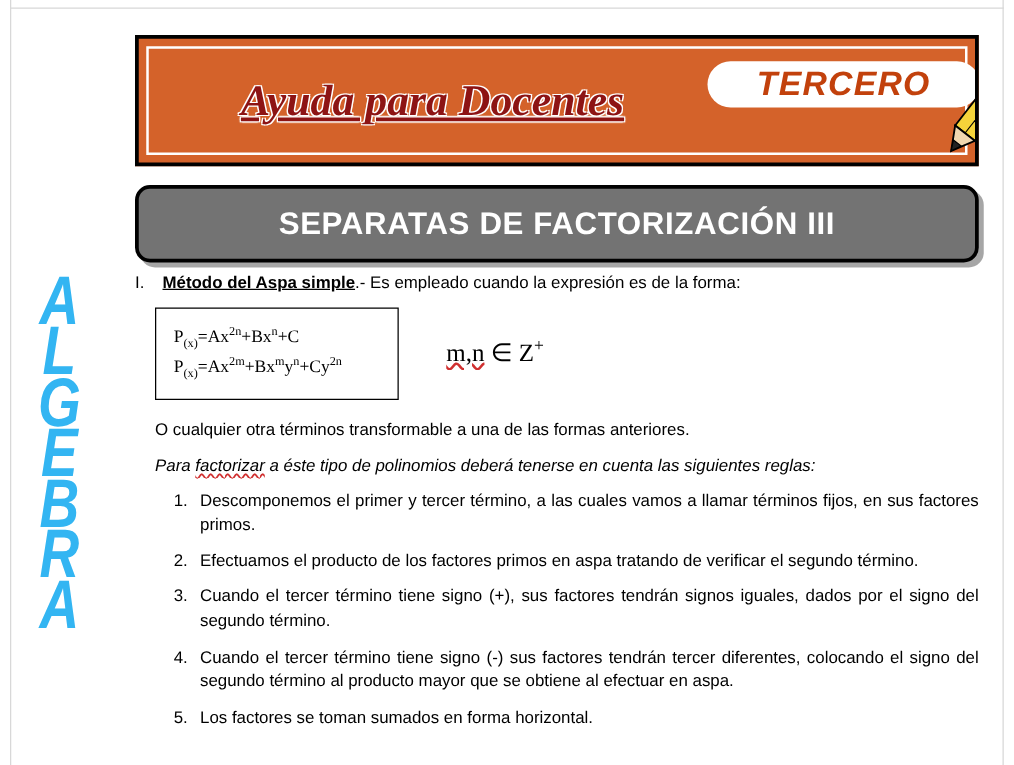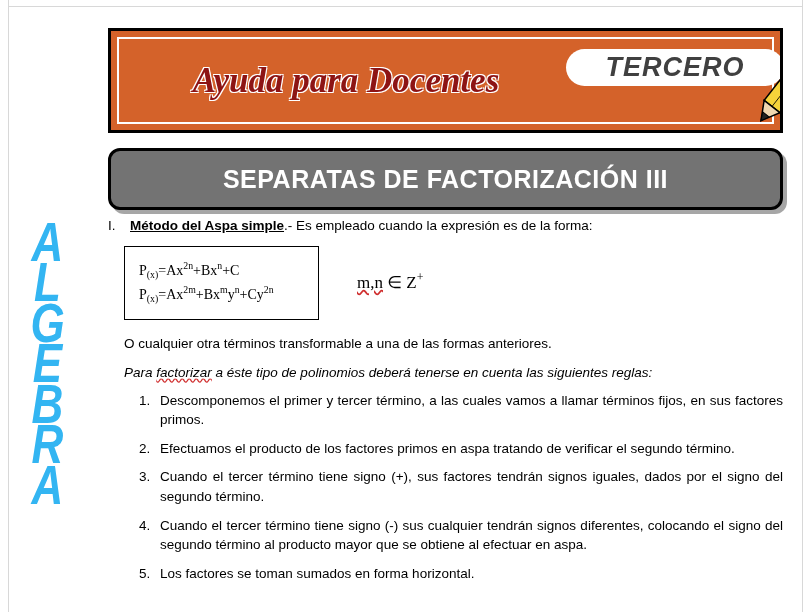--- a/index.html
+++ b/index.html
@@ -94,26 +94,27 @@
     left: 30px;
     top: 30px;
     width: 410px;
     text-align: center;
     color: #8d1414;
     font-family: "Liberation Serif", serif;
     font-weight: bold;
     font-style: italic;
     font-size: 35px;
     text-shadow: 1px 1px 0 #ffffff, -1px -1px 0 #ffffff, 1px -1px 0 #ffffff, -1px 1px 0 #ffffff;
+    text-decoration: underline;
   }
   .pill {
     position: absolute;
     background: #ffffff;
     border-radius: 22px;
-    color: #404040;
+    color: #c2410c;
     font-family: "Liberation Sans", sans-serif;
     font-weight: bold;
     font-style: italic;
     text-align: center;
     letter-spacing: 1px;
   }
   .pill-top {
     left: 455px;
     top: 18px;
     width: 218px;
@@ -209,21 +210,21 @@
     font-size: 14px;
   }
   .formula-box .f {
     white-space: nowrap;
   }
   sub { font-size: 0.7em; }
   sup { font-size: 0.7em; }
 
   .cond {
     font-family: "Liberation Serif", serif;
-    font-size: 17px;
+    font-size: 20px;
     white-space: nowrap;
   }
   .squiggle {
     text-decoration: underline;
     text-decoration-style: wavy;
     text-decoration-color: #d03030;
   }
 
   .para {
     margin: 14px 0 0 16px;
@@ -309,18 +310,18 @@
     <div class="para">O cualquier otra términos transformable a una de las formas anteriores.</div>
 
     <div class="para italic">
       Para <span class="underline-red">factorizar</span> a éste tipo de polinomios deberá tenerse en cuenta las siguientes reglas:
     </div>
 
     <ol class="rules">
       <li>Descomponemos el primer y tercer término, a las cuales vamos a llamar términos fijos, en sus factores primos.</li>
       <li>Efectuamos el producto de los factores primos en aspa tratando de verificar el segundo término.</li>
       <li>Cuando el tercer término tiene signo (+), sus factores tendrán signos iguales, dados por el signo del segundo término.</li>
-      <li>Cuando el tercer término tiene signo (-) sus cualquier tendrán signos diferentes, colocando el signo del segundo término al producto mayor que se obtiene al efectuar en aspa.</li>
+      <li>Cuando el tercer término tiene signo (-) sus factores tendrán tercer diferentes, colocando el signo del segundo término al producto mayor que se obtiene al efectuar en aspa.</li>
       <li>Los factores se toman sumados en forma horizontal.</li>
     </ol>
 
   </div>
 </div>
 
 </body></html>

